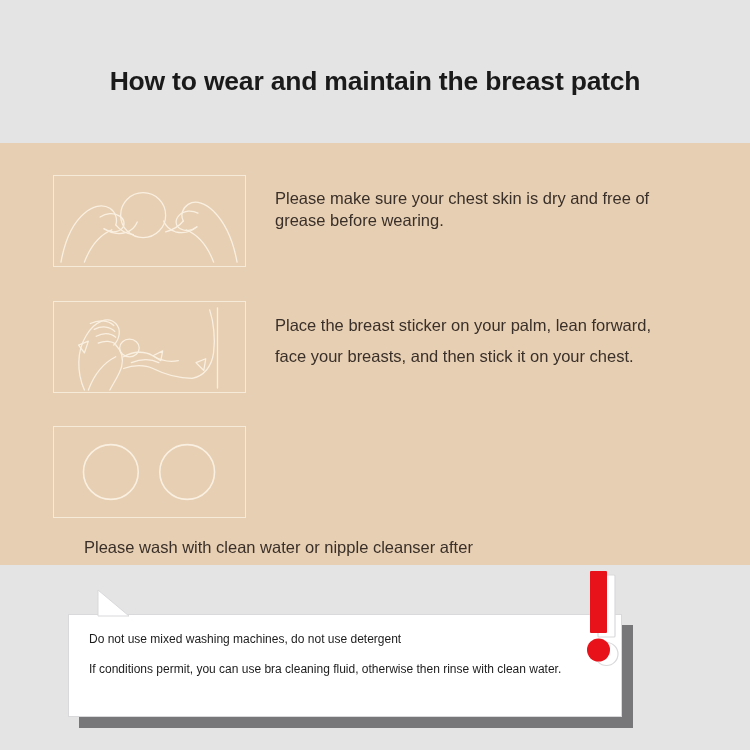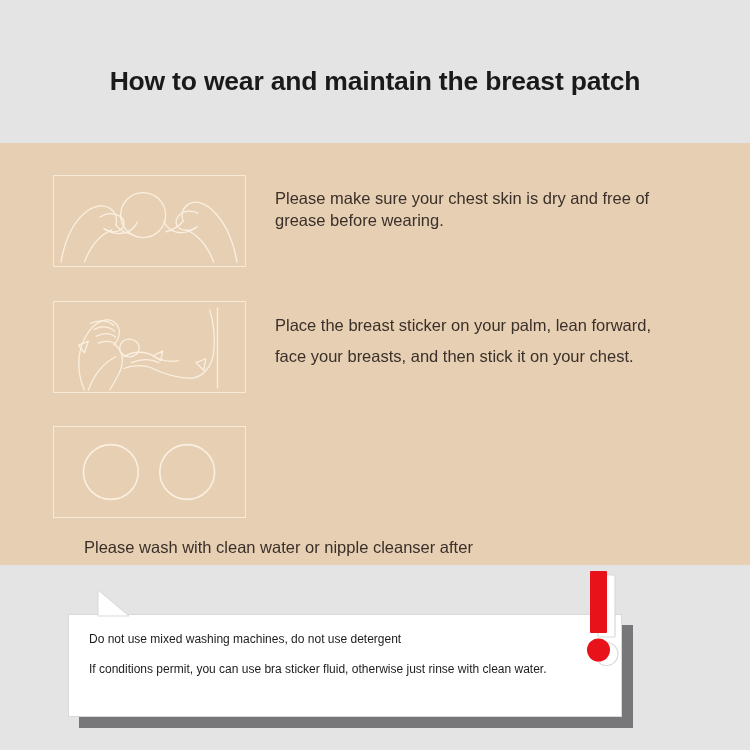--- a/index.html
+++ b/index.html
@@ -199,15 +199,15 @@
     <circle cx="23.5" cy="83" r="11.5" fill="#ffffff" stroke="#d9d9dc" stroke-width="1.2"></circle>
 
     <rect x="7" y="0" width="17" height="62" rx="1" fill="#e8131a"></rect>
     <circle cx="15.5" cy="79" r="11.5" fill="#e8131a"></circle>
   </svg>
 </div>
 
 <div class="notice">
   <div class="notice-body">
     <div class="notice-line-1">Do not use mixed washing machines, do not use detergent</div>
-    <div class="notice-line-2">If conditions permit, you can use bra sticker fluid, otherwise just rinse with clean water.</div>
+    <div class="notice-line-2">If conditions permit, you can use bra cleaning fluid, otherwise then rinse with clean water.</div>
   </div>
 </div>
 
 </body></html>

